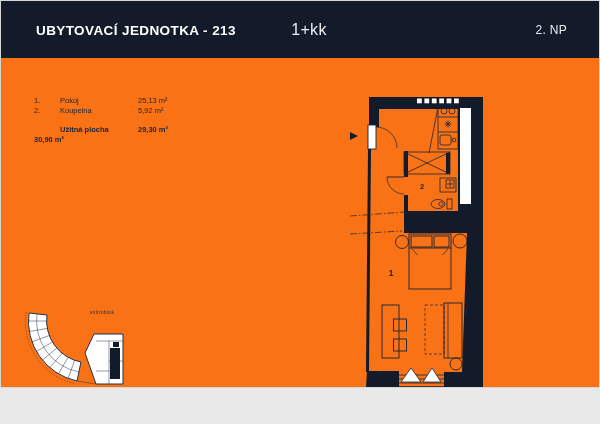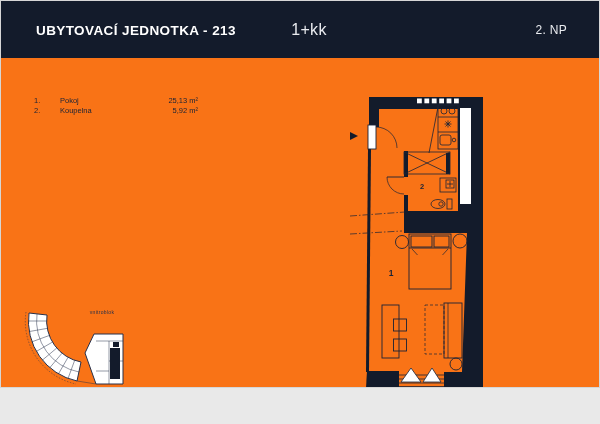--- a/index.html
+++ b/index.html
@@ -23,21 +23,21 @@
   }
   .header .floor{
     position:absolute;right:34px;top:50%;transform:translateY(-50%);
     font-size:12px;font-weight:400;color:#E9EBEF;letter-spacing:.3px;
   }
   
   .areas{position:absolute;left:33px;top:95px;width:164px;color:#1A2337;font-size:7.5px;line-height:10px;}
   .arow{display:flex;}
   .arow .num{width:26px;}
   .arow .name{flex:1;}
-  .arow .val{width:60px;text-align:right;}
+  .arow .val{width:60px;}
   .aspacer{height:9px;}
   .arow.total{font-weight:bold;}
   .arow.total .name{margin-left:26px;}
   
   .plan-svg{position:absolute;left:340px;top:90px;}
   .site-svg{position:absolute;left:15px;top:300px;}
   .lbl{position:absolute;transform:translate(-50%,-50%);color:#1A2337;white-space:nowrap;}
   .lbl.room1{left:390px;top:272px;font-size:8.5px;font-weight:bold;}
   .lbl.room2{left:421px;top:185px;font-size:7.5px;font-weight:bold;}
   .lbl.site{font-size:5px;letter-spacing:.3px;color:#27304a;}
@@ -61,20 +61,25 @@
       <span class="name">Pokoj</span>
       <span class="val">25,13 m²</span>
     </div>
     <div class="arow">
       <span class="num">2.</span>
       <span class="name">Koupelna</span>
       <span class="val">5,92 m²</span>
     </div>
     <div class="aspacer"></div>
     <div class="arow total">
+      <span class="name">Užitná plocha</span>
+      <span class="val">29,30 m²</span>
+    </div>
+    <div class="arow total">
+      <span class="val">30,90 m²</span>
     </div>
   </div>
 
   <svg class="plan-svg" width="155" height="315" viewBox="340 90 155 315">
     <g stroke="none" fill="#131B2B">
 
       <rect x="368" y="96" width="114" height="12"></rect>
 
       <rect x="368" y="96" width="10" height="30"></rect>
 

